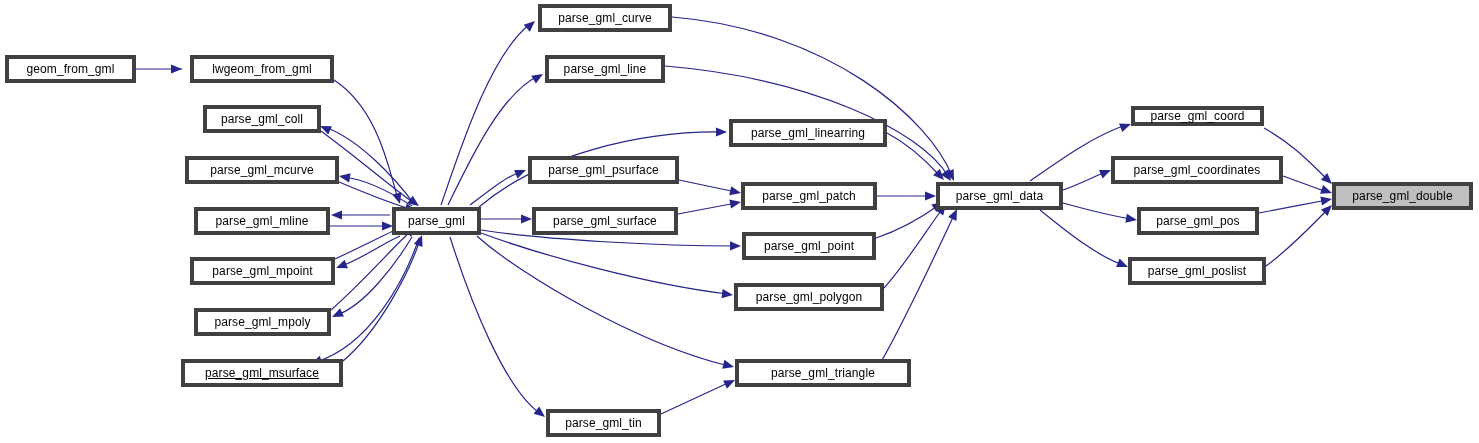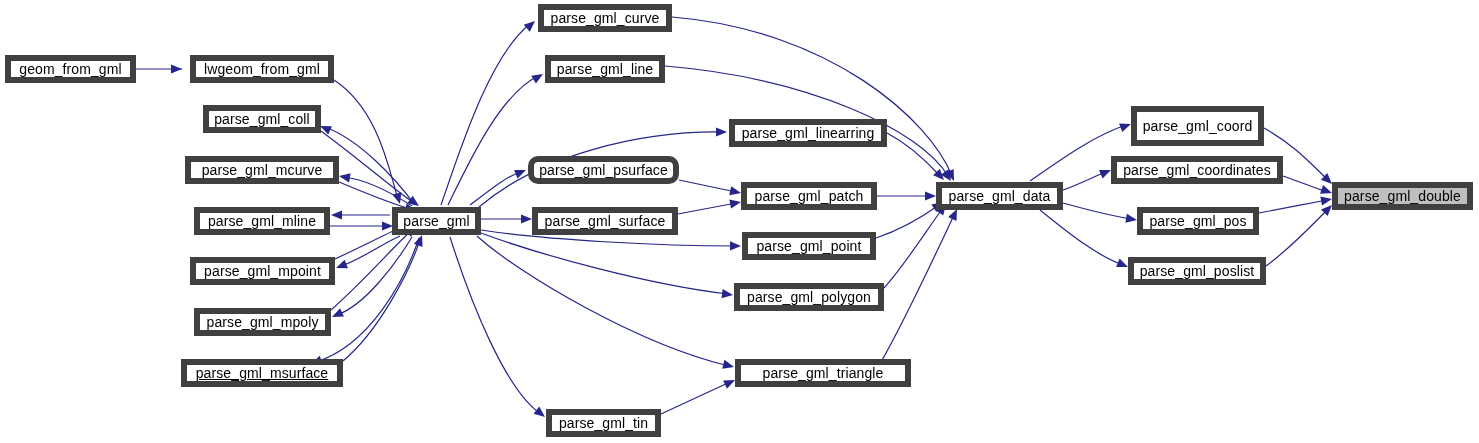--- a/index.html
+++ b/index.html
@@ -21,27 +21,27 @@
     position: absolute;
     left: 0;
     top: 0;
     width: 1479px;
     height: 443px;
     pointer-events: none;
   }
   .node {
     position: absolute;
     box-sizing: border-box;
-    border: 6px solid #0f766e;
+    border: 4px solid #0f766e;
     background: #ffffff;
     color: #000000;
     display: flex;
     align-items: center;
     justify-content: center;
-    font-size: 14px;
+    font-size: 12px;
     line-height: 1;
     white-space: nowrap;
     letter-spacing: 0.1px;
   }
   .node.highlight {
     background: #bfbfbf;
   }
   .node-label {
     pointer-events: none;
   }
@@ -161,21 +161,21 @@
       </div>
       <div class="node" style="left: 392px; top: 207px; width: 89px; height: 28px; border-color: rgb(64, 64, 64); background: rgb(255, 255, 255); color: rgb(0, 0, 0);">
         <span class="node-label">parse_gml</span>
       </div>
       <div class="node" style="left: 538px; top: 4px; width: 134px; height: 28px; border-color: rgb(64, 64, 64); background: rgb(255, 255, 255); color: rgb(0, 0, 0);">
         <span class="node-label">parse_gml_curve</span>
       </div>
       <div class="node" style="left: 545px; top: 55px; width: 120px; height: 28px; border-color: rgb(64, 64, 64); background: rgb(255, 255, 255); color: rgb(0, 0, 0);">
         <span class="node-label">parse_gml_line</span>
       </div>
-      <div class="node" style="left: 528px; top: 156px; width: 151px; height: 28px; border-color: rgb(64, 64, 64); background: rgb(255, 255, 255); color: rgb(0, 0, 0); border-radius: 10px;">
+      <div class="node" style="left: 528px; top: 156px; width: 151px; height: 28px; border-color: rgb(64, 64, 64); background: rgb(255, 255, 255); color: rgb(0, 0, 0);">
         <span class="node-label">parse_gml_psurface</span>
       </div>
       <div class="node" style="left: 532px; top: 207px; width: 146px; height: 28px; border-color: rgb(64, 64, 64); background: rgb(255, 255, 255); color: rgb(0, 0, 0);">
         <span class="node-label">parse_gml_surface</span>
       </div>
       <div class="node" style="left: 546px; top: 409px; width: 115px; height: 28px; border-color: rgb(64, 64, 64); background: rgb(255, 255, 255); color: rgb(0, 0, 0);">
         <span class="node-label">parse_gml_tin</span>
       </div>
       <div class="node" style="left: 729px; top: 119px; width: 158px; height: 28px; border-color: rgb(64, 64, 64); background: rgb(255, 255, 255); color: rgb(0, 0, 0); text-align: center;">
         <span class="node-label">parse_gml_linearring</span>
@@ -188,21 +188,21 @@
       </div>
       <div class="node" style="left: 734px; top: 283px; width: 150px; height: 28px; border-color: rgb(64, 64, 64); background: rgb(255, 255, 255); color: rgb(0, 0, 0);">
         <span class="node-label">parse_gml_polygon</span>
       </div>
       <div class="node" style="left: 735px; top: 359px; width: 176px; height: 28px; border-color: rgb(64, 64, 64); background: rgb(255, 255, 255); color: rgb(0, 0, 0);">
         <span class="node-label">parse_gml_triangle</span>
       </div>
       <div class="node" style="left: 936px; top: 182px; width: 127px; height: 28px; border-color: rgb(64, 64, 64); background: rgb(255, 255, 255); color: rgb(0, 0, 0);">
         <span class="node-label">parse_gml_data</span>
       </div>
-      <div class="node" style="left: 1131px; top: 106px; width: 133px; height: 40px; border-color: rgb(64, 64, 64); background: rgb(255, 255, 255); color: rgb(0, 0, 0);">
+      <div class="node" style="left: 1131px; top: 106px; width: 133px; height: 20px; border-color: rgb(64, 64, 64); background: rgb(255, 255, 255); color: rgb(0, 0, 0);">
         <span class="node-label">parse_gml_coord</span>
       </div>
       <div class="node" style="left: 1111px; top: 156px; width: 172px; height: 28px; border-color: rgb(64, 64, 64); background: rgb(255, 255, 255); color: rgb(0, 0, 0);">
         <span class="node-label">parse_gml_coordinates</span>
       </div>
       <div class="node" style="left: 1137px; top: 207px; width: 122px; height: 28px; border-color: rgb(64, 64, 64); background: rgb(255, 255, 255); color: rgb(0, 0, 0);">
         <span class="node-label">parse_gml_pos</span>
       </div>
       <div class="node" style="left: 1128px; top: 257px; width: 138px; height: 28px; border-color: rgb(64, 64, 64); background: rgb(255, 255, 255); color: rgb(0, 0, 0);">
         <span class="node-label">parse_gml_poslist</span>

